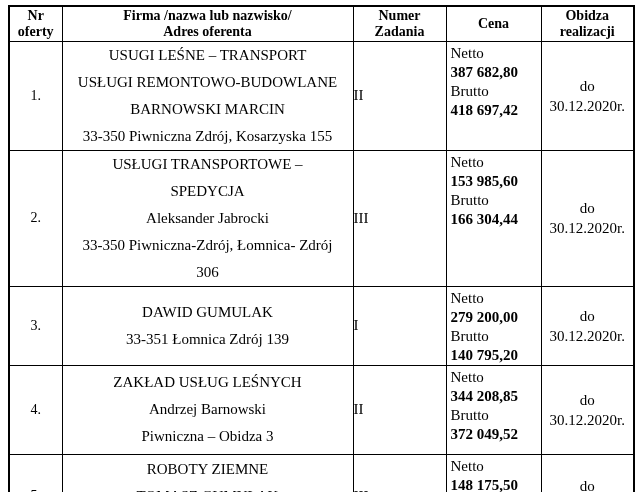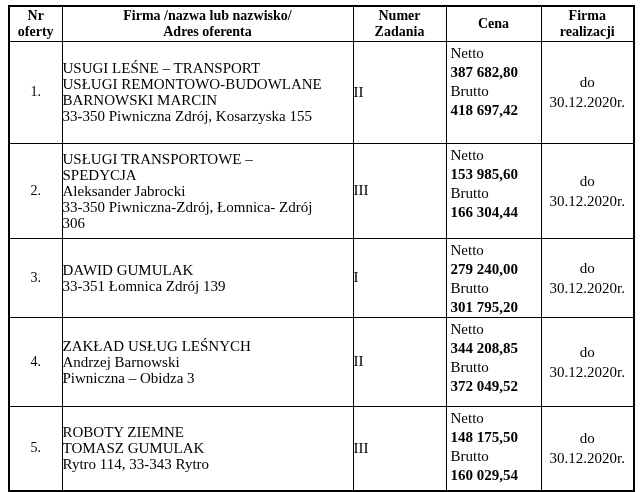--- a/index.html
+++ b/index.html
@@ -33,23 +33,24 @@
     vertical-align: middle;
     white-space: pre-line;
   }
   td { font-size: 15px; }
   td.nr {
     text-align: center;
     vertical-align: middle;
     font-size: 14px;
   }
   td.firma {
+    text-align: center;
     vertical-align: middle;
     white-space: pre-line;
-    line-height: 16px;
+    line-height: 27px;
   }
   td.zadanie {
     vertical-align: middle;
   }
   td.cena {
     text-align: left;
     vertical-align: top;
     padding: 2px 0 0 4px;
     line-height: 19px;
     margin-left: 36px;
@@ -75,21 +76,21 @@
   </colgroup>
   <tbody>
       <tr style="height:35px">
     <th>Nr
 oferty</th>
     <th>Firma /nazwa lub nazwisko/
 Adres oferenta</th>
     <th>Numer
 Zadania</th>
     <th>Cena</th>
-    <th>Firma
+    <th>Obidza
 realizacji</th>
   </tr>
 
   <tr style="height:102px">
     <td class="nr">1.</td>
     <td class="firma">USUGI LEŚNE – TRANSPORT
 USŁUGI REMONTOWO-BUDOWLANE
 BARNOWSKI MARCIN
 33-350 Piwniczna Zdrój, Kosarzyska 155</td>
     <td class="zadanie">II</td>
@@ -121,23 +122,23 @@
 30.12.2020r.</td>
   </tr>
 
   <tr style="height:76px">
     <td class="nr">3.</td>
     <td class="firma">DAWID GUMULAK
 33-351 Łomnica Zdrój 139</td>
     <td class="zadanie">I</td>
     <td class="cena">
       <div>Netto</div>
-      <div class="val">279 240,00</div>
+      <div class="val">279 200,00</div>
       <div>Brutto</div>
-      <div class="val">301 795,20</div>
+      <div class="val">140 795,20</div>
     </td>
     <td class="termin">do
 30.12.2020r.</td>
   </tr>
 
   <tr style="height:89px">
     <td class="nr">4.</td>
     <td class="firma">ZAKŁAD USŁUG LEŚNYCH
 Andrzej Barnowski
 Piwniczna – Obidza 3</td>

